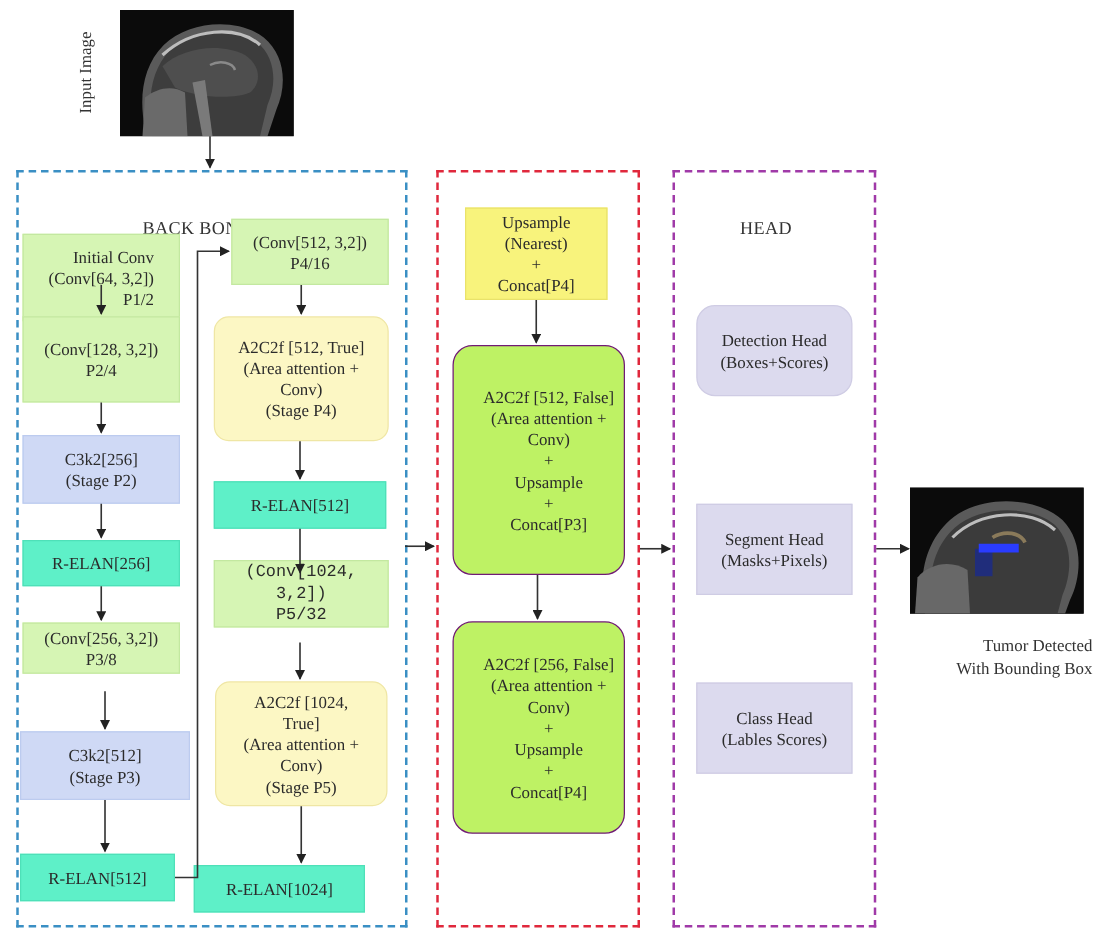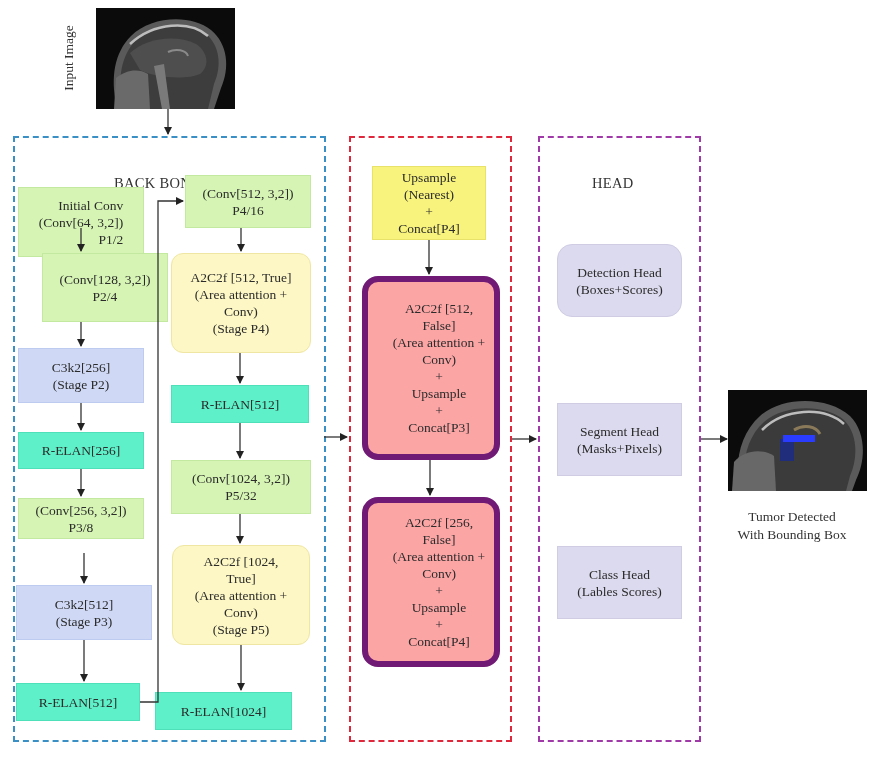--- a/index.html
+++ b/index.html
@@ -6,26 +6,26 @@
     body { width: 874px; height: 757px; position: relative; overflow: hidden;
            font-family: "Liberation Serif", serif; color: #2b2b2b; }
     .node { position: absolute; display: flex; align-items: center; justify-content: center;
             text-align: center; font-size: 13.5px; line-height: 17px; white-space: pre-line;
             box-sizing: border-box; padding: 2px 4px; }
     .green  { background: #d6f5b4; border: 1px solid #c3e8a0; }
     .blue   { background: #cfd9f5; border: 1px solid #bccbef; }
     .teal   { background: #5ef0c8; border: 1px solid #4ee0b8; }
     .cream  { background: #fcf7c4; border: 1px solid #efe6a4; border-radius: 12px; }
     .yellow { background: #f8f37c; border: 1px solid #e9e26a; }
-    .salmon { background: #fca5a5; border: 6px solid #701a75; border-radius: 16px; padding-left: 20px; }
+    .salmon { background: #bef264; border: 1px solid #701a75; border-radius: 16px; padding-left: 20px; }
     .lav    { background: #dcdaee; border: 1px solid #cfcce4; }
     .section { position: absolute; box-sizing: border-box; }
     .section-title { position: absolute; font-size: 14.5px; letter-spacing: 0.3px; color: #333; margin-top: 24px; }
     .mri { position: absolute; background: #0a0a0a; overflow: hidden; }
-    .caption { position: absolute; text-align: center; font-size: 13.5px; line-height: 18px; white-space: pre-line; color: #333; }
+    .caption { position: absolute; text-align: right; font-size: 13.5px; line-height: 18px; white-space: pre-line; color: #333; }
     .vlabel { position: absolute; transform: rotate(-90deg); transform-origin: center; font-size: 13.5px; color: #333; white-space: nowrap; }
     svg.wires { position: absolute; left: 0; top: 0; pointer-events: none; }
   </style>
 </head>
 <body>
 
 <div class="vlabel" style="left:24px; top:50px; width:90px; text-align:center;">Input Image</div>
 <div class="mri" style="left:96px; top:8px; width:139px; height:101px;">
   <svg width="139" height="101" viewBox="0 0 139 101">
     <rect width="139" height="101" fill="#0b0b0b"></rect>
@@ -44,39 +44,39 @@
 
 <div class="section" style="left:349px; top:136px; width:163px; height:606px; border:2px dashed #e0283c;"></div>
 <div class="section-title" style="left:403px; top:149px;">NECK</div>
 
 <div class="section" style="left:538px; top:136px; width:163px; height:606px; border:2px dashed #a03aa8;"></div>
 <div class="section-title" style="left:592px; top:151px;">HEAD</div>
 
 <div class="node green" style="left:18px; top:187px; width:126px; height:70px;text-align:right;">Initial Conv
 (Conv[64, 3,2])
 P1/2</div>
-<div class="node green" style="left:18px; top:253px; width:126px; height:69px;margin-left:24px;">(Conv[128, 3,2])
+<div class="node green" style="left:18px; top:253px; width:126px; height:69px;">(Conv[128, 3,2])
 P2/4</div>
 <div class="node blue" style="left:18px; top:348px; width:126px; height:55px;">C3k2[256]
 (Stage P2)</div>
 <div class="node teal" style="left:18px; top:432px; width:126px; height:37px;">R-ELAN[256]</div>
 <div class="node green" style="left:18px; top:498px; width:126px; height:41px;">(Conv[256, 3,2])
 P3/8</div>
 <div class="node blue" style="left:16px; top:585px; width:136px; height:55px;">C3k2[512]
 (Stage P3)</div>
 <div class="node teal" style="left:16px; top:683px; width:124px; height:38px;">R-ELAN[512]</div>
 
 <div class="node green" style="left:185px; top:175px; width:126px; height:53px;">(Conv[512, 3,2])
 P4/16</div>
 <div class="node cream" style="left:171px; top:253px; width:140px; height:100px;">A2C2f [512, True]
 (Area attention +
 Conv)
 (Stage P4)</div>
 <div class="node teal" style="left:171px; top:385px; width:138px; height:38px;">R-ELAN[512]</div>
-<div class="node green" style="left:171px; top:460px; width:140px; height:54px;">(Conv[1024, 3,2])
+<div class="node green" style="left:171px; top:448px; width:140px; height:54px;font-family:Liberation Mono, monospace;">(Conv[1024, 3,2])
 P5/32</div>
 <div class="node cream" style="left:172px; top:545px; width:138px; height:100px;">A2C2f [1024,
 True]
 (Area attention +
 Conv)
 (Stage P5)</div>
 <div class="node teal" style="left:155px; top:692px; width:137px; height:38px;">R-ELAN[1024]</div>
 
 <div class="node yellow" style="left:372px; top:166px; width:114px; height:74px;">Upsample
 (Nearest)

